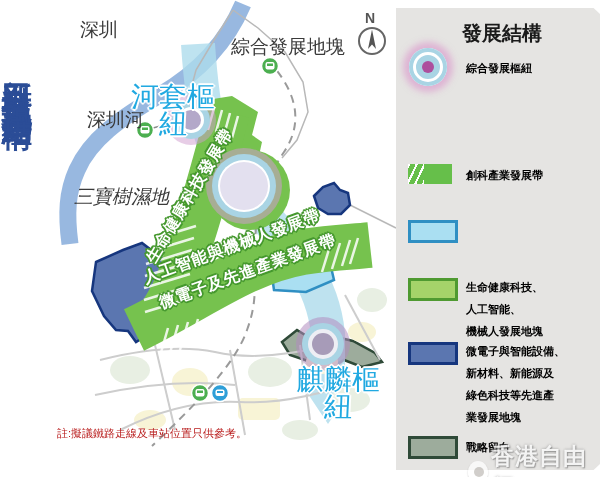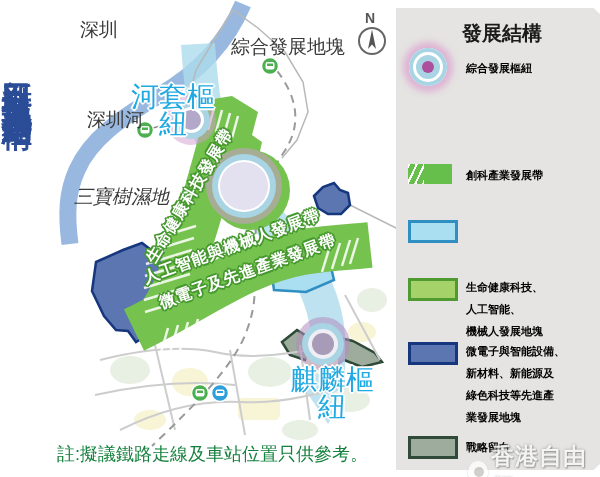--- a/index.html
+++ b/index.html
@@ -10,21 +10,21 @@
           font-size:30px;font-weight:bold;color:#2b4d97;letter-spacing:4px;line-height:1.1;}
   
   #mapsvg{position:absolute;left:0;top:0;z-index:1;}
   
   .maplabel{position:absolute;z-index:2;font-size:19px;color:#3a3a3a;white-space:nowrap;}
   .hublabel{position:absolute;z-index:4;font-size:28px;font-weight:normal;color:#21a9e1;white-space:pre-line;
             text-align:center;line-height:27px;
             text-shadow:-2px 0 #fff,2px 0 #fff,0 -2px #fff,0 2px #fff,-1px -1px #fff,1px 1px #fff,-1px 1px #fff,1px -1px #fff;}
   .bandlabel{position:absolute;z-index:3;font-size:16px;font-weight:bold;color:#fff;white-space:nowrap;letter-spacing:1px;
             text-shadow:-2px 0 #45982e,2px 0 #45982e,0 -2px #45982e,0 2px #45982e,-1px -1px #45982e,1px 1px #45982e,-1px 1px #45982e,1px -1px #45982e;}
-  .note{position:absolute;left:57px;top:442px;z-index:2;font-size:18px;color:#15803d;}
+  .note{position:absolute;left:57px;top:426px;z-index:2;font-size:11px;color:#b91c1c;}
   .compass-n{position:absolute;left:365px;top:10px;z-index:2;font-size:14px;color:#555;font-weight:bold;}
   
   .legend{position:absolute;left:396px;top:8px;width:222px;height:462px;z-index:5;background:#e5e4e2;
           clip-path:polygon(0 0,89% 0,100% 5%,100% 95%,89% 100%,0 100%);}
   .legend-title{position:absolute;left:0;right:10px;top:12px;text-align:center;font-size:20px;font-weight:bold;color:#1a1a1a;}
   .lg-row{position:absolute;left:0;width:100%;}
   .lg-text{position:absolute;left:70px;font-size:11px;font-weight:bold;color:#000000;line-height:22px;white-space:pre-line;}
   .hub-icon{position:absolute;left:13px;width:38px;height:38px;border-radius:50%;background:#a9d4e4;
             box-shadow:0 0 6px 6px rgba(216,140,200,.55),inset 0 0 0 4px #a9d4e4,inset 0 0 0 7px #ffffff;}
   .hub-icon .dot{position:absolute;left:13px;top:13px;width:12px;height:12px;border-radius:50%;background:#ad4f9d;}
@@ -177,21 +177,21 @@
     </g>
   </svg>
 
   <div class="maplabel" style="left:80px;top:17px;">深圳</div>
   <div class="maplabel" style="left:231px;top:34px;">綜合發展地塊</div>
   <div class="maplabel" style="left:87px;top:107px;">深圳河</div>
   <div class="maplabel" style="left:74px;top:184px;font-style:italic;">三寶樹濕地</div>
   <div class="compass-n">N</div>
 
   <div class="hublabel" style="left:130px;top:83px;width:86px;">河套樞紐</div>
-  <div class="hublabel" style="left:286px;top:366px;width:92px;">麒麟樞紐</div>
+  <div class="hublabel" style="left:292px;top:366px;width:92px;">麒麟樞紐</div>
 
   <div class="bandlabel" style="left:190px;top:196px;transform:translate(-50%,-50%) rotate(-59deg);">生命健康科技發展帶</div>
   <div class="bandlabel" style="left:232px;top:247px;transform:translate(-50%,-50%) rotate(-20deg);">人工智能與機械人發展帶</div>
   <div class="bandlabel" style="left:248px;top:272px;transform:translate(-50%,-50%) rotate(-20deg);">微電子及先進產業發展帶</div>
 
   <div class="note">註:擬議鐵路走線及車站位置只供參考。</div>
 
   <div class="legend">
     <div class="legend-title">發展結構</div>
 

